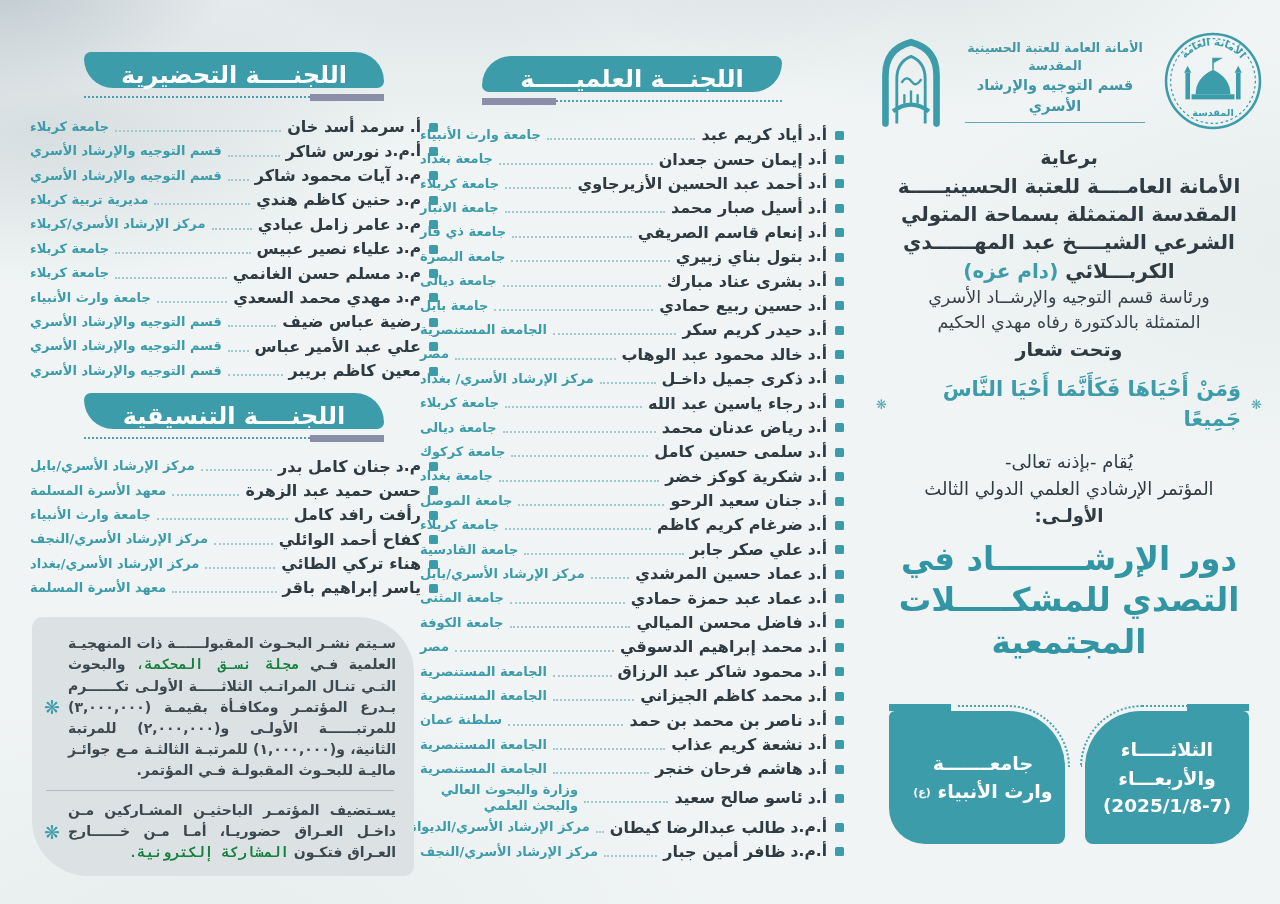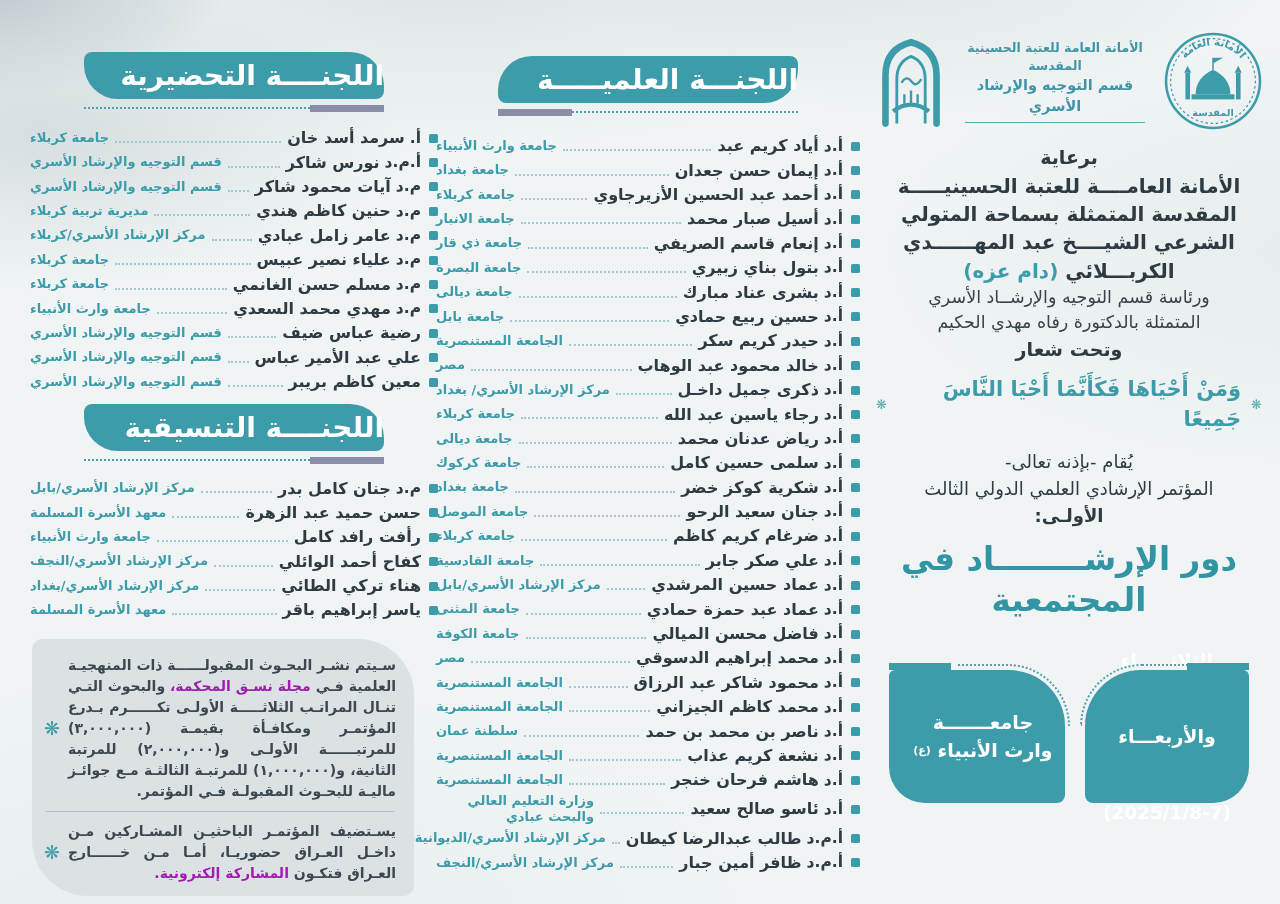--- a/index.html
+++ b/index.html
@@ -8,26 +8,26 @@
     background:
       radial-gradient(420px 200px at -40px -30px, rgba(138,155,165,.55), transparent 65%),
       radial-gradient(560px 240px at 40px 130px, rgba(160,175,183,.32), transparent 65%),
       radial-gradient(700px 300px at 35% -60px, rgba(175,188,194,.34), transparent 70%),
       radial-gradient(500px 220px at 72% -40px, rgba(185,196,201,.30), transparent 70%),
       radial-gradient(620px 300px at 103% 28%, rgba(198,208,213,.22), transparent 70%),
       radial-gradient(800px 380px at 15% 104%, rgba(203,212,216,.22), transparent 70%),
       #f0f4f4;}
   .col{position:absolute;top:0;}
   .col-right{right:18px;width:386px;top:30px;}
-  .col-mid{right:420px;width:424px;top:40px;}
+  .col-mid{right:436px;width:424px;top:40px;}
   .col-left{left:30px;width:408px;top:40px;}
 
   
-  .banner{background:#3d9caa;color:#fff;font-weight:bold;font-size:28px;
-    height:47px;line-height:47px;width:300px;margin:0 auto;letter-spacing:0;}
+  .banner{background:#3d9caa;color:#fff;font-weight:bold;font-size:24px;text-align:center;
+    height:36px;line-height:47px;width:300px;margin:0 auto;letter-spacing:0;}
   .banner.shape-mid{border-radius:34px 8px 34px 8px;}
   .banner.shape-side{border-radius:8px 34px 8px 34px;}
   .rule{width:300px;margin:5px auto 0;display:flex;align-items:center;height:8px;}
   .rule .dots-line{flex:1;border-top:2.5px dotted #4e9fae;height:0;}
   .rule .solid-bar{width:74px;height:7px;background:#8a8ea8;flex:none;}
 
   
   .mlist{margin-top:18px;}
   .row{display:flex;align-items:center;min-height:24.4px;line-height:1.12;}
   .bullet{width:9px;height:9px;background:#3d9caa;border-radius:1.5px;margin-left:8px;flex:none;}
@@ -35,21 +35,21 @@
   .name{color:#2e3b42;font-weight:bold;font-size:16px;flex:none;}
   .dots{flex:1;min-width:8px;margin:0 6px;border-bottom:2px dotted #9ccbd3;transform:translateY(4px);height:0;}
   .affil{color:#3d9caa;font-weight:bold;font-size:13px;flex:none;white-space:nowrap;text-align:left;}
   .row.wrap .affil{white-space:normal;max-width:158px;text-align:right;line-height:1.3;}
 
   
   .notes{margin:16px 24px 0 2px;background:#dce2e4;border-radius:10px 56px 10px 56px;
     padding:16px 18px 12px 12px;}
   .note{display:flex;align-items:center;}
   .note .txt{flex:1;color:#3c484f;font-size:14px;line-height:1.5;text-align:justify;font-weight:bold;}
-  .note .txt .strong{color:#a21caf;}
+  .note .txt .strong{color:#15803d;font-family:Liberation Mono, monospace;}
   .note .mark{flex:none;width:24px;color:#3d9caa;font-size:19px;text-align:left;}
   .note-div{border-top:1.5px solid #b3bdc1;margin:9px 2px;}
 
   
   .logos{display:flex;justify-content:space-between;align-items:center;height:102px;}
   .callig{width:180px;text-align:center;color:#4096a6;font-weight:bold;}
   .callig .c1{font-size:12.5px;line-height:1.45;}
   .callig .c2{font-size:14.5px;line-height:1.4;}
   .callig .c-rule{border-top:1.5px solid #5fa8b5;margin-top:6px;}
   .patronage{margin-top:12px;text-align:center;color:#2e3b42;}
@@ -61,21 +61,21 @@
   .verse .v-orn{font-size:13px;opacity:.85;flex:none;}
   .verse .v-txt{font-size:21px;font-weight:bold;line-height:1.4;}
   .event{margin-top:14px;text-align:center;color:#2e3b42;font-size:18px;line-height:1.5;}
   .event .e-bold{font-weight:bold;}
   .conf-title{margin-top:10px;text-align:center;color:#3295a4;font-weight:bold;font-size:32.5px;line-height:1.27;}
 
   .fboxes{display:flex;justify-content:center;gap:20px;margin-top:48px;}
   .fbox{position:relative;width:164px;height:133px;background:#3d9caa;color:#fff;
     display:flex;flex-direction:column;justify-content:center;text-align:center;
     font-weight:bold;font-size:19px;line-height:1.5;}
-  .fbox.date{border-radius:56px 6px 36px 8px;gap:48px;}
+  .fbox.date{border-radius:56px 6px 36px 8px;}
   .fbox.univ{border-radius:6px 56px 8px 36px;padding-left:12px;}
   .fbox .tbar{position:absolute;top:-7px;height:7px;width:62px;background:#3d9caa;}
   .fbox.date .tbar{right:0;}
   .fbox.univ .tbar{left:0;}
   .fbox.date::before{content:"";position:absolute;top:-6px;left:-5px;width:110px;height:60px;
     border-top:2.5px dotted #4aa2af;border-left:2.5px dotted #4aa2af;border-top-left-radius:65px;}
   .fbox.univ::before{content:"";position:absolute;top:-6px;right:-5px;width:110px;height:60px;
     border-top:2.5px dotted #4aa2af;border-right:2.5px dotted #4aa2af;border-top-right-radius:65px;}
   .fb-num{font-size:18.5px;}
   .fb-suffix{font-size:11px;vertical-align:middle;opacity:.95;}
@@ -139,20 +139,21 @@
     </div>
 
     <div class="event">
       <div>يُقام -بإذنه تعالى-</div>
       <div>المؤتمر الإرشادي العلمي الدولي الثالث</div>
       <div class="e-bold">الأولـى:</div>
     </div>
 
     <div class="conf-title">
       <div>دور الإرشــــــــاد في</div>
+      <div>التصدي للمشكـــــلات</div>
       <div>المجتمعية</div>
     </div>
 
     <div class="fboxes">
       <div class="fbox date">
         <span class="tbar"></span>
         <div>الثلاثـــــاء</div>
         <div>والأربعـــاء</div>
         <div class="fb-num" dir="ltr">(2025/1/8-7)</div>
       </div>
@@ -363,21 +364,21 @@
           <span class="prefix">أ.د</span>
           <span class="name">هاشم فرحان خنجر</span>
           <span class="dots"></span>
           <span class="affil">الجامعة المستنصرية</span>
         </div>
         <div class="row wrap">
           <span class="bullet"></span>
           <span class="prefix">أ.د</span>
           <span class="name">ئاسو صالح سعيد</span>
           <span class="dots"></span>
-          <span class="affil">وزارة التعليم العالي والبحث عبادي</span>
+          <span class="affil">وزارة والبحوث العالي والبحث العلمي</span>
         </div>
         <div class="row">
           <span class="bullet"></span>
           <span class="prefix">أ.م.د</span>
           <span class="name">طالب عبدالرضا كيطان</span>
           <span class="dots"></span>
           <span class="affil">مركز الإرشاد الأسري/الديوانية</span>
         </div>
         <div class="row">
           <span class="bullet"></span>

